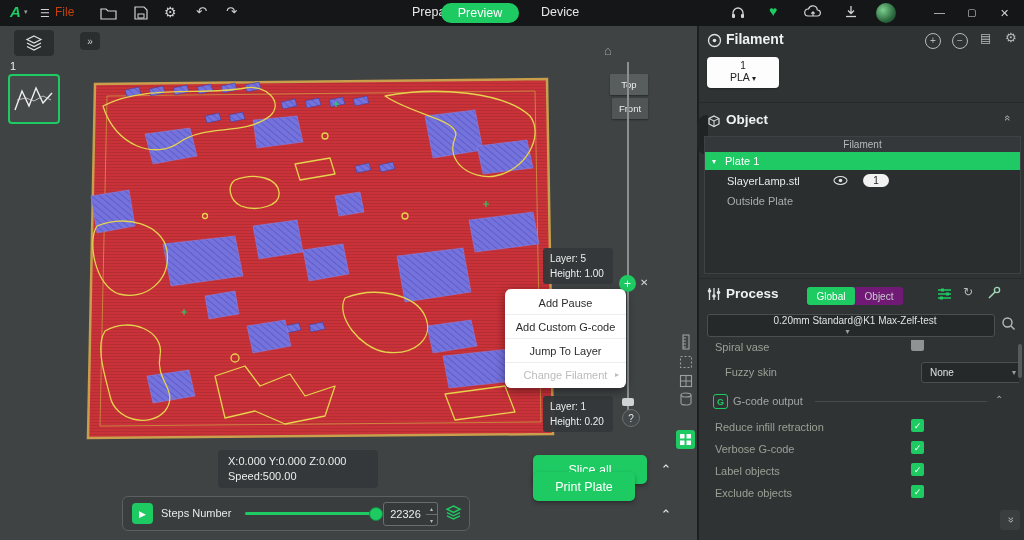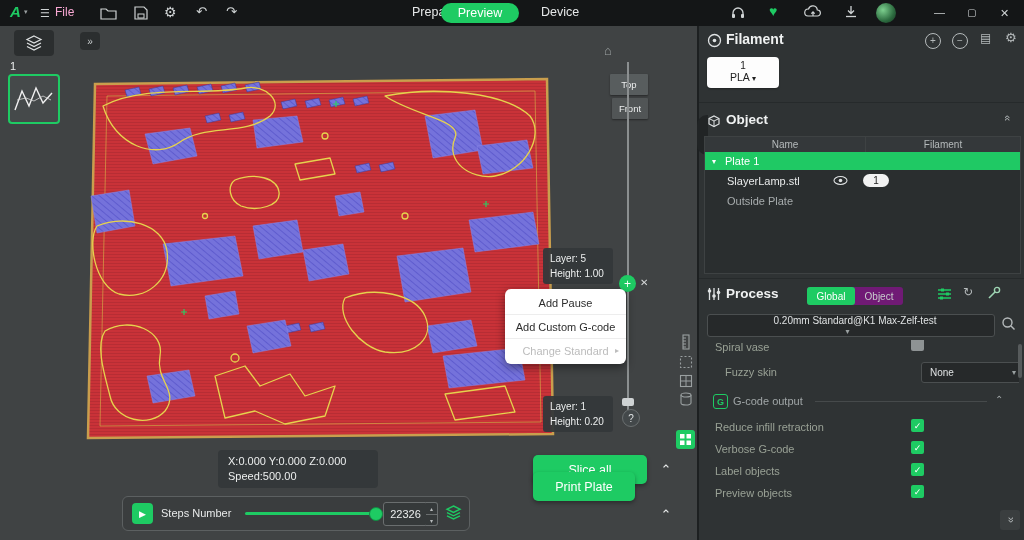--- a/index.html
+++ b/index.html
@@ -4,21 +4,21 @@
 <style>
   html,body{margin:0;padding:0;background:#222;}
   #app{position:relative;width:1024px;height:540px;overflow:hidden;
        font-family:"Liberation Sans","DejaVu Sans",sans-serif;
        background:#404344;-webkit-font-smoothing:antialiased;}
   .abs{position:absolute;}
   
   .topbar{left:0;top:0;width:1024px;height:26px;background:#141617;z-index:40;}
   .tb-ic{color:#cfd3d4;font-size:13px;line-height:16px;}
   .logo{color:#1ecb63;font-weight:bold;font-size:15px;font-style:italic;}
-  .tb-txt{color:#f9a8d4;font-size:12px;}
+  .tb-txt{color:#c2410c;font-size:12px;}
   .tab{color:#e6e8e9;font-size:12.5px;cursor:default;}
   .tab-pill{background:#1ecb63;border-radius:10px;color:#fff;font-size:12.5px;
             display:flex;align-items:center;justify-content:center;}
   .avatar{width:20px;height:20px;border-radius:50%;
           background:radial-gradient(circle at 35% 35%,#7ccf8e,#2c6b3f 60%,#15321f);}
   
   .panelbtn{background:#2b2e2f;border-radius:4px;display:flex;align-items:center;justify-content:center;}
   .thumb{background:#45494a;border:2px solid #1ecb63;border-radius:4px;}
   .viewbtn{background:#585d5e;color:#eceeee;font-size:9.5px;display:flex;align-items:center;
            justify-content:center;border-radius:1px;box-shadow:0 1px 2px rgba(0,0,0,.4);}
@@ -226,22 +226,23 @@
     <div>Layer: 5</div>
     <div>Height: 1.00</div>
   </div>
   <div class="abs" style="left:619px;top:275px;width:17px;height:17px;border-radius:50%;background:#1ecb63;color:#fff;
        display:flex;align-items:center;justify-content:center;font-size:12px;z-index:25;">+</div>
   <span class="abs" style="left:640px;top:277px;color:#d6d9da;font-size:10px;z-index:25;">✕</span>
 
   <div class="abs ctxmenu" style="left:505px;top:289px;">
     <div class="ctxitem">Add Pause</div>
     <div class="ctxitem">Add Custom G-code</div>
+    <div class="ctxitem">Jump To Layer</div>
     <div class="ctxitem">
-      <span>Change Standard</span>
+      <span>Change Filament</span>
       <span class="ctxsub">▸</span>
     </div>
   </div>
 
   <div class="abs tooltip" style="left:543px;top:396px;width:56px;">
     <div>Layer: 1</div>
     <div>Height: 0.20</div>
   </div>
   <div class="abs" style="left:622px;top:398px;width:12px;height:8px;background:#cfd3d4;border-radius:2px;"></div>
   <div class="abs" style="left:622px;top:409px;width:16px;height:16px;border-radius:50%;background:#43484a;border:1px solid #6a6f70;
@@ -341,21 +342,20 @@
       <svg width="14" height="14" viewBox="0 0 14 14">
           <path d="M2,4.5 L7,2 12,4.5 12,10 7,12.5 2,10 Z" fill="none" stroke="#dfe2e3" stroke-width="1.2"></path>
           <path d="M2,4.5 L7,7 12,4.5 M7,7 V12.5" fill="none" stroke="#dfe2e3" stroke-width="1"></path>
         </svg>
     </span>
     <span class="abs sect-title" style="left:27px;top:86px;font-size:13.5px;">Object</span>
     <span class="abs rot-up" style="left:306px;top:86px;color:#b5babb;font-size:11px;">«</span>
 
     <div class="abs obj-table" style="left:5px;top:110px;width:315px;height:136px;">
       <div class="obj-head" style="position:relative;height:15px;display:flex;">
-        <div style="width:160px;text-align:center;line-height:15px;border-right:1px solid #3e4243;">Name</div>
         <div style="flex:1;text-align:center;line-height:15px;">Filament</div>
       </div>
       <div class="row-sel" style="position:relative;height:18px;font-size:11px;">
         <span class="abs" style="left:7px;top:5px;font-size:8px;">▾</span>
         <span class="abs" style="left:20px;top:3px;">Plate 1</span>
       </div>
       <div style="position:relative;height:22px;font-size:11px;color:#e8eaea;">
         <span class="abs" style="left:22px;top:5px;">SlayerLamp.stl</span>
         <span class="abs" style="left:128px;top:5px;">
           <svg width="15" height="11" viewBox="0 0 15 11">
@@ -436,21 +436,21 @@
       </div>
       <div style="position:absolute;left:0;top:100px;width:320px;height:22px;">
         <span class="abs setlabel" style="left:16px;top:3px;">Verbose G-code</span>
         <span class="abs cb" style="left:212px;top:1px;">✓</span>
       </div>
       <div style="position:absolute;left:0;top:122px;width:320px;height:22px;">
         <span class="abs setlabel" style="left:16px;top:3px;">Label objects</span>
         <span class="abs cb" style="left:212px;top:1px;">✓</span>
       </div>
       <div style="position:absolute;left:0;top:144px;width:320px;height:22px;">
-        <span class="abs setlabel" style="left:16px;top:3px;">Preview objects</span>
+        <span class="abs setlabel" style="left:16px;top:3px;">Exclude objects</span>
         <span class="abs cb" style="left:212px;top:1px;">✓</span>
       </div>
     </div>
 
     <div class="abs" style="left:319px;top:318px;width:4px;height:34px;background:#575b5c;border-radius:2px;"></div>
 
     <div class="abs" style="left:301px;top:484px;width:20px;height:20px;background:#3a3e3f;border-radius:3px;
          display:flex;align-items:center;justify-content:center;color:#b5babb;font-size:11px;">
       <span class="rot-down">«</span>
     </div>

